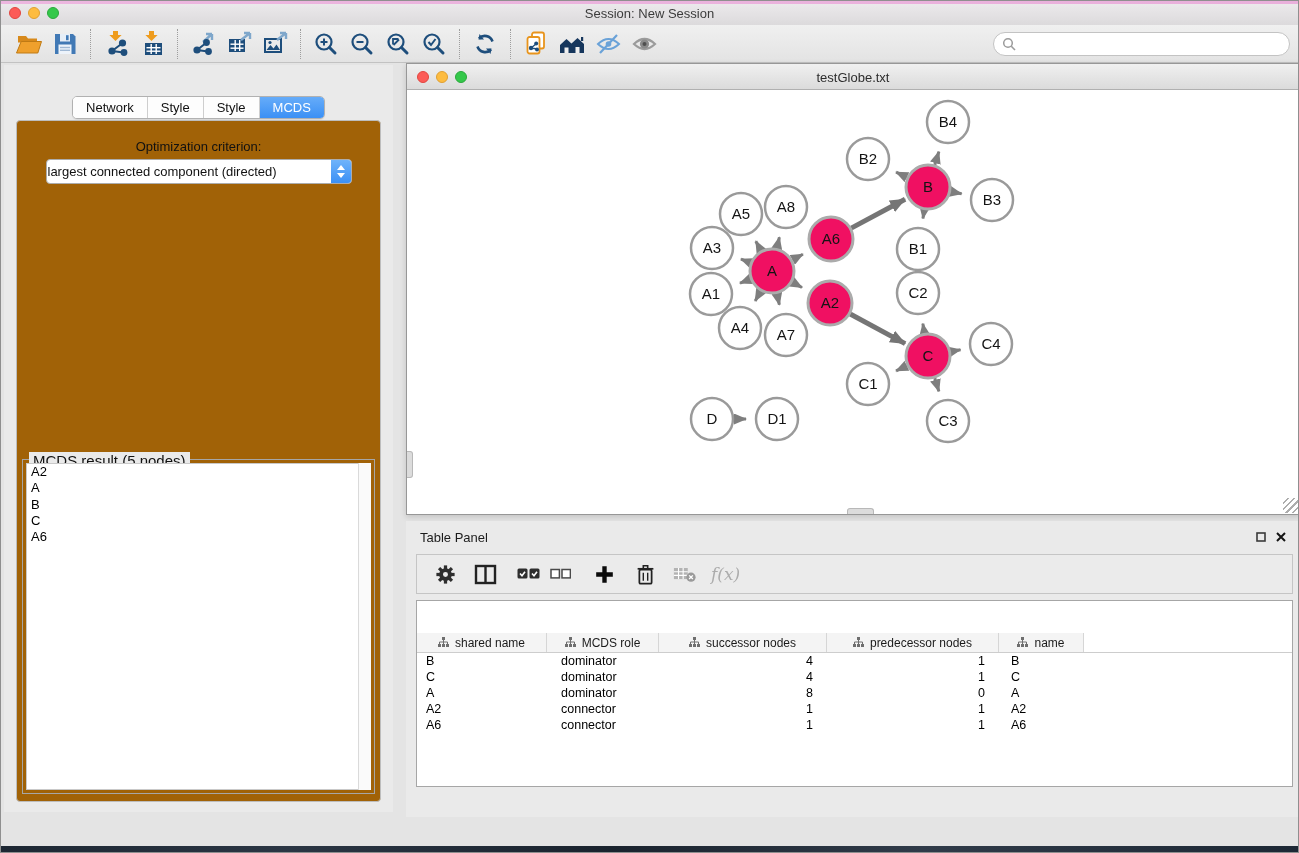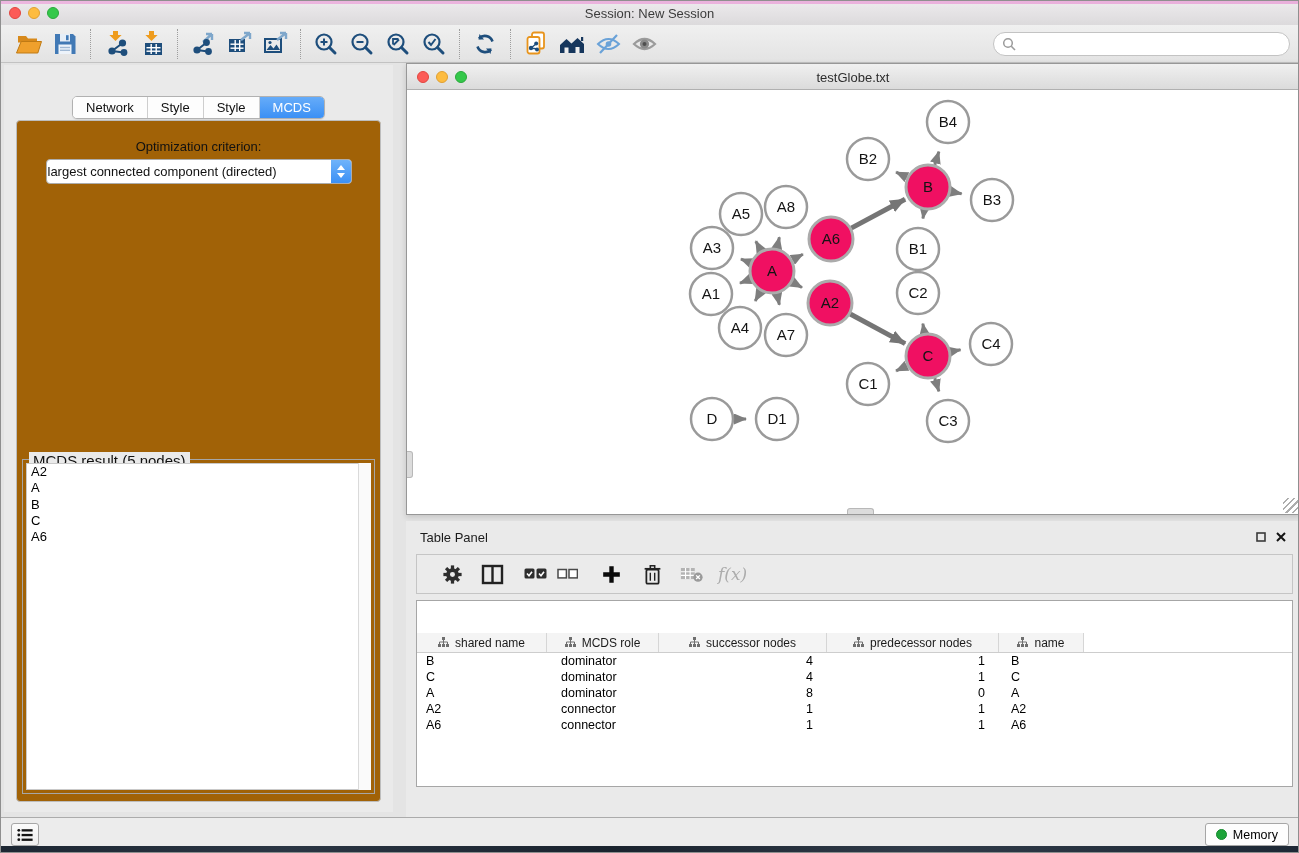--- a/index.html
+++ b/index.html
@@ -76,21 +76,21 @@
     border:1px solid #B8B8B8; border-left:none; border-radius:0 3px 3px 0; }
   .grip-bottom { position:absolute; left:440px; bottom:0; width:27px; height:6px; background:#DCDCDC;
     border:1px solid #B8B8B8; border-bottom:none; border-radius:3px 3px 0 0; }
   .resize-grip { position:absolute; right:1px; bottom:1px; width:15px; height:15px;
     background:repeating-linear-gradient(135deg, transparent 0 3px, #ADADAD 3px 4.5px); }
   .nlabel { font-family:"Liberation Sans",sans-serif; font-size:15px; fill:#141414; }
 
   
   .table-panel { position:absolute; left:405px; top:520px; width:894px; height:296px; background:#EAEAEA; }
   .tp-toolbar { position:absolute; left:10px; right:7px; top:33px; height:40px; background:#EBEBEB;
-    border:1px solid #C5C5C5; display:flex; align-items:center; padding-left:24px; }
+    border:1px solid #C5C5C5; display:flex; align-items:center; padding-left:17px; }
   .tp-btn { display:flex; align-items:center; justify-content:center; }
   .tablebox { position:absolute; left:10px; right:7px; top:79px; bottom:30px; background:#fff;
     border:1px solid #A6A6A6; overflow:hidden; }
   .thead { display:grid; grid-template-columns:130px 112px 168px 172px 85px 1fr; height:20px;
     border-bottom:1px solid #CDCDCD;margin-top:32px; }
   .th { background:#F4F4F4; border-right:1px solid #D6D6D6; display:flex; align-items:center;
     justify-content:center; gap:6px; font-size:12px; color:#1b1b1b; overflow:hidden; }
   .th.filler { background:#fff; border-right:none; }
   .tr { display:grid; grid-template-columns:130px 112px 168px 172px 85px 1fr; height:16px; }
   .td { font-size:12.5px; line-height:16px; color:#000; white-space:nowrap; overflow:hidden; }
@@ -601,30 +601,14 @@
             <div class="td a-right">1</div>
             <div class="td a-right">1</div>
             <div class="td a-left">A6</div>
             <div class="td"></div>
           </div>
         </div>
     </div>
 
   </div>
 
-  <div class="statusbar">
-    <span class="list-btn">
-      <svg width="16" height="14" viewBox="0 0 16 14">
-        <circle cx="1.8" cy="2.3" r="1.4" fill="#141414"></circle>
-          <rect x="4.6" y="1.2" width="11" height="2.3" fill="#141414"></rect>
-        <circle cx="1.8" cy="7" r="1.4" fill="#141414"></circle>
-          <rect x="4.6" y="5.9" width="11" height="2.3" fill="#141414"></rect>
-        <circle cx="1.8" cy="11.7" r="1.4" fill="#141414"></circle>
-          <rect x="4.6" y="10.6" width="11" height="2.3" fill="#141414"></rect>
-      </svg>
-    </span>
-    <span class="memory-btn">
-      <span class="memory-dot"></span>
-      <span>Memory</span>
-    </span>
-  </div>
   <div class="wallpaper-strip"></div>
 </div>
 
 </body></html>

